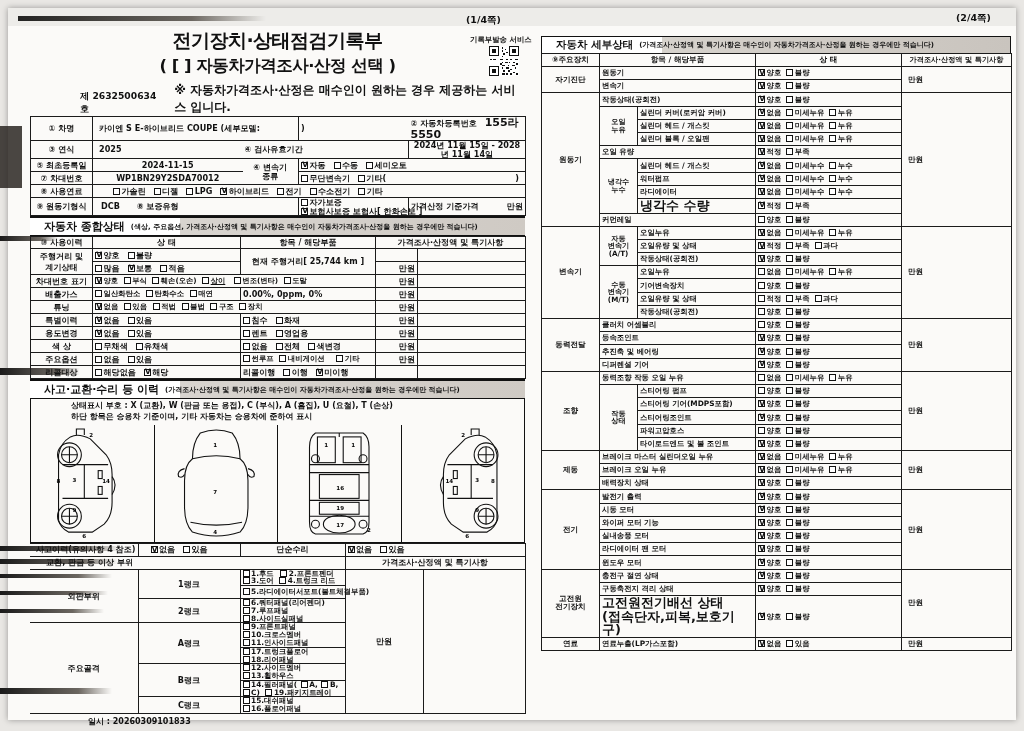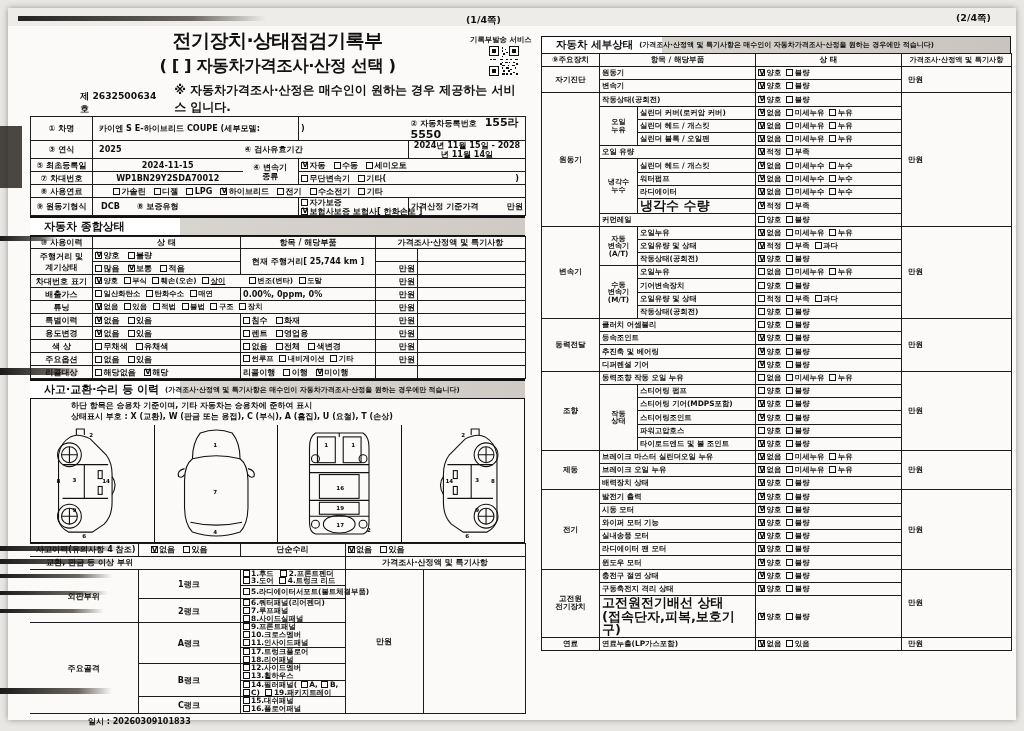--- a/index.html
+++ b/index.html
@@ -165,20 +165,21 @@
         <td class="l">
           <span>가격산정 기준가격</span>
           <span style="float:right;">만원</span>
         </td>
       </tr>
     </tbody>
       </table>
 
     <div class="bandrow">
       <div class="bandttl">자동차 종합상태</div>
+      <div class="bandsub">(색상, 주요옵션, 가격조사·산정액 및 특기사항은 매수인이 자동차가격조사·산정을 원하는 경우에만 적습니다)</div>
     </div>
 
     <table style="border-top:none;">
       <colgroup>
           <col style="width:62px">
           <col style="width:148px">
           <col style="width:135px">
           <col style="width:42px">
           <col style="width:108px">
         </colgroup>
@@ -209,21 +210,21 @@
         <td class="r">만원</td>
         <td></td>
       </tr>
 
       <tr style="height:13px;">
         <td class="c">차대번호 표기</td>
         <td class="l" colspan="2" style="font-size:7.3px;">
           <span class="opt" style="margin-right:3px;"><span class="cb on"></span><span>양호</span></span>
           <span class="opt" style="margin-right:3px;"><span class="cb"></span><span>부식</span></span>
           <span class="opt" style="margin-right:3px;"><span class="cb"></span><span>훼손(오손)</span></span>
-          <span class="opt" style="margin-right:21px;text-decoration:underline;"><span class="cb"></span><span>상이</span></span>
+          <span class="opt" style="margin-right:6px;text-decoration:underline;"><span class="cb"></span><span>상이</span></span>
           <span class="opt" style="margin-right:3px;"><span class="cb"></span><span>변조(변타)</span></span>
           <span class="opt"><span class="cb"></span><span>도말</span></span>
         </td>
         <td class="r">만원</td>
         <td></td>
       </tr>
 
       <tr style="height:13px;">
         <td class="c">배출가스</td>
         <td class="l" style="font-size:7.4px;">
@@ -294,21 +295,21 @@
       </tr>
 
       <tr style="height:13px;">
         <td class="c">주요옵션</td>
         <td class="l">
           <span class="opt"><span class="cb"></span><span>없음</span></span>
           <span class="opt"><span class="cb"></span><span>있음</span></span>
         </td>
         <td class="l" style="font-size:7.4px;">
           <span class="opt" style="margin-right:3px;"><span class="cb"></span><span>썬루프</span></span>
-          <span class="opt" style="margin-right:3px;"><span class="cb"></span><span>내비게이션</span></span>
+          <span class="opt" style="margin-right:9px;"><span class="cb"></span><span>내비게이션</span></span>
           <span class="opt"><span class="cb"></span><span>기타</span></span>
         </td>
         <td class="r">만원</td>
         <td></td>
       </tr>
 
       <tr style="height:13px;">
         <td class="c">리콜대상</td>
         <td class="l">
           <span class="opt"><span class="cb"></span><span>해당없음</span></span>
@@ -324,22 +325,22 @@
       </tr>
     </tbody>
       </table>
 
     <div class="bandrow">
       <div class="bandttl">사고·교환·수리 등 이력</div>
       <div class="bandsub">(가격조사·산정액 및 특기사항은 매수인이 자동차가격조사·산정을 원하는 경우에만 적습니다)</div>
     </div>
 
     <div style="border-left:1px solid #111;border-right:1px solid #111;padding:2px 0 2px 40px;font-size:8px;font-weight:bold;line-height:1.35;">
+      <div>상태표시 부호 : X (교환), W (판금 또는 용접), C (부식), A (흠집), U (요철), T (손상)</div>
       <div>하단 항목은 승용차 기준이며, 기타 자동차는 승용차에 준하여 표시</div>
-      <div>상태표시 부호 : X (교환), W (판금 또는 용접), C (부식), A (흠집), U (요철), T (손상)</div>
     </div>
 
     <div class="dgwrap">
       <div class="dgcell">
         <svg viewBox="0 0 120 118" width="100%" height="100%">
           <g fill="none" stroke="#111" stroke-width="1.1">
             <path d="M38 12 Q46 8 58 14 L74 30 Q80 38 80 50 L80 78 Q80 92 72 100 L60 108 L36 108 Q28 104 26 96 L26 30 Q28 18 38 12 Z"></path>
             <path d="M30 40 L76 40 M30 74 L76 74 M52 40 L52 74"></path>
             <circle cx="37" cy="30" r="12"></circle>
               <circle cx="37" cy="30" r="8"></circle>

